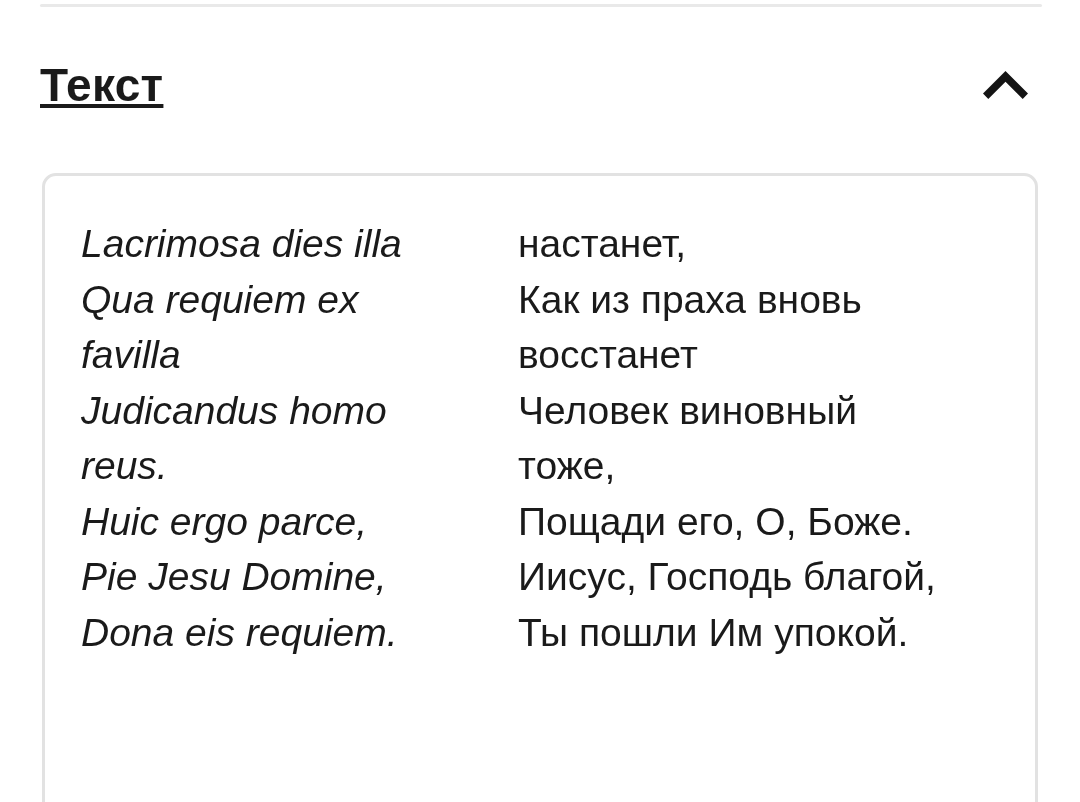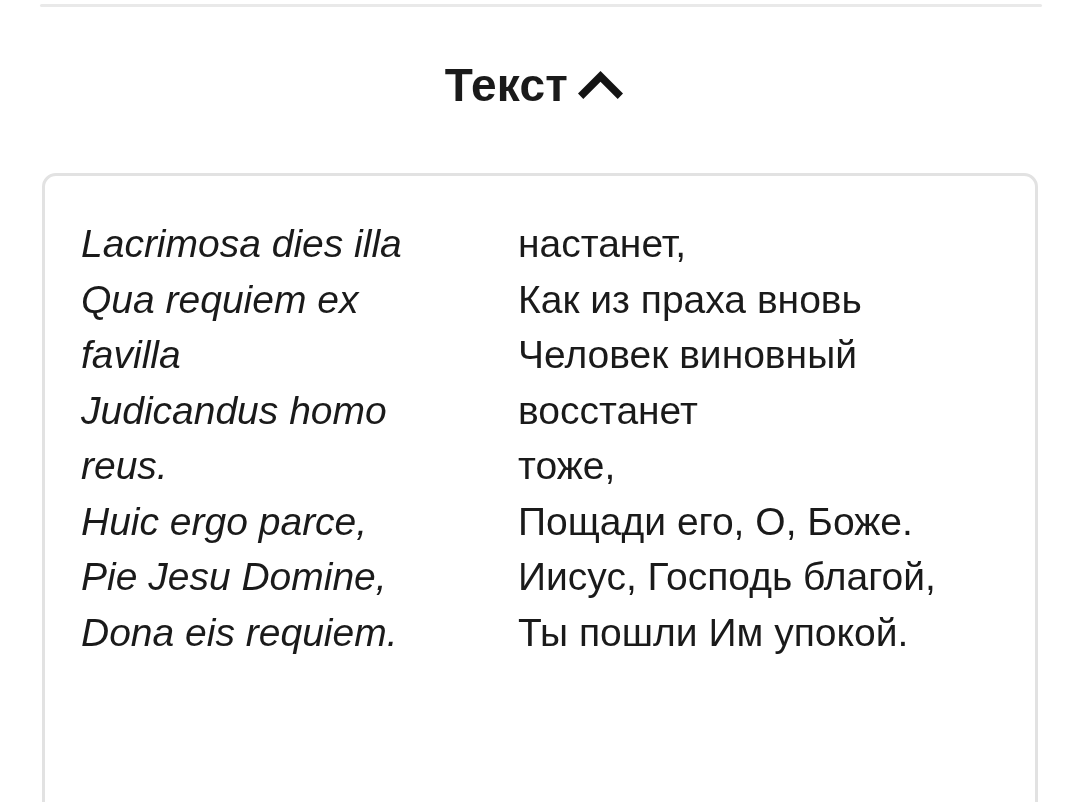--- a/index.html
+++ b/index.html
@@ -25,21 +25,22 @@
     border-radius: 2px;
   }
   .section-header {
     position: absolute;
     left: 40px;
     right: 40px;
     top: 56px;
     height: 58px;
     display: flex;
     align-items: center;
-    justify-content: center;
+    justify-content: space-between;
+    text-decoration: underline;
   }
   .section-title {
     font-size: 46px;
     font-weight: 700;
     color: var(--text, #1a1a1a);
     letter-spacing: 0.3px;
   }
   .collapse-button {
     border: none;
     background: transparent;
@@ -100,21 +101,21 @@
         <div class="line">favilla</div>
         <div class="line">Judicandus homo</div>
         <div class="line">reus.</div>
         <div class="line">Huic ergo parce,</div>
         <div class="line">Pie Jesu Domine,</div>
         <div class="line">Dona eis requiem.</div>
       </div>
     <div class="col-translation">
         <div class="line">настанет,</div>
         <div class="line">Как из праха вновь</div>
+        <div class="line">восстанет</div>
         <div class="line">Человек виновный</div>
-        <div class="line">восстанет</div>
         <div class="line">тоже,</div>
         <div class="line">Пощади его, О, Боже.</div>
         <div class="line">Иисус, Господь благой,</div>
         <div class="line">Ты пошли Им упокой.</div>
       </div>
   </div>
 </div>
 
 </body></html>

